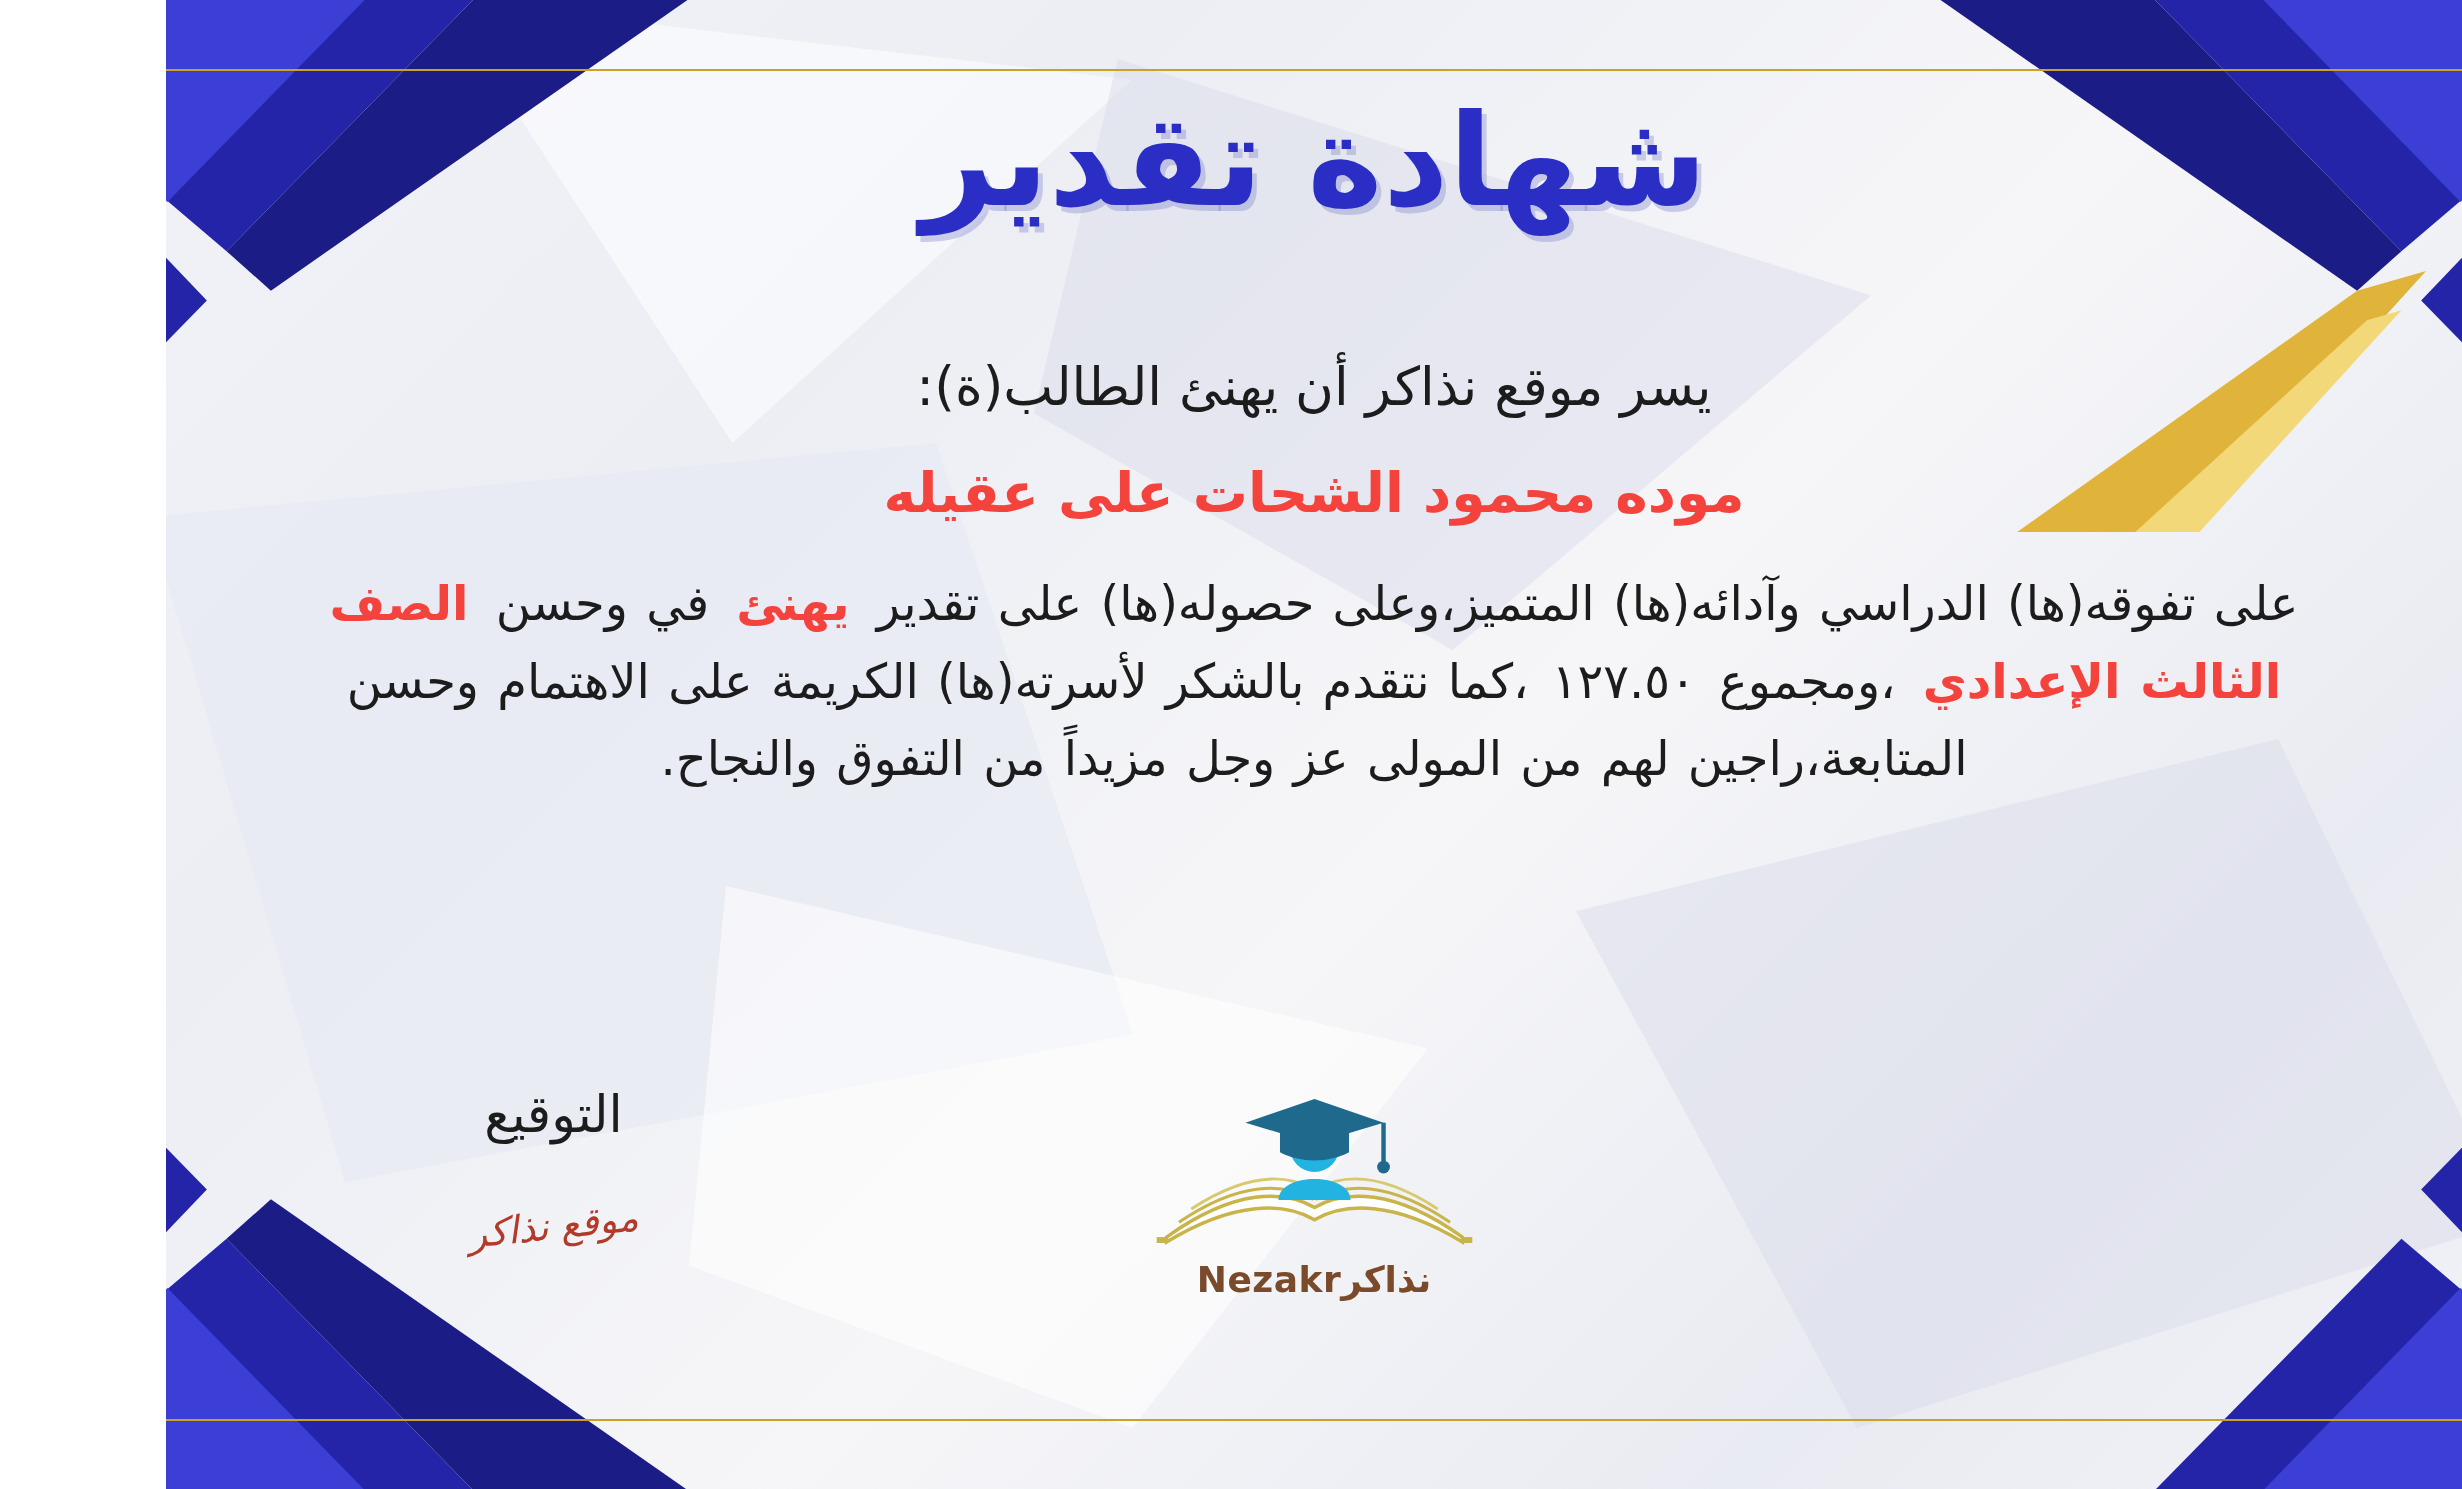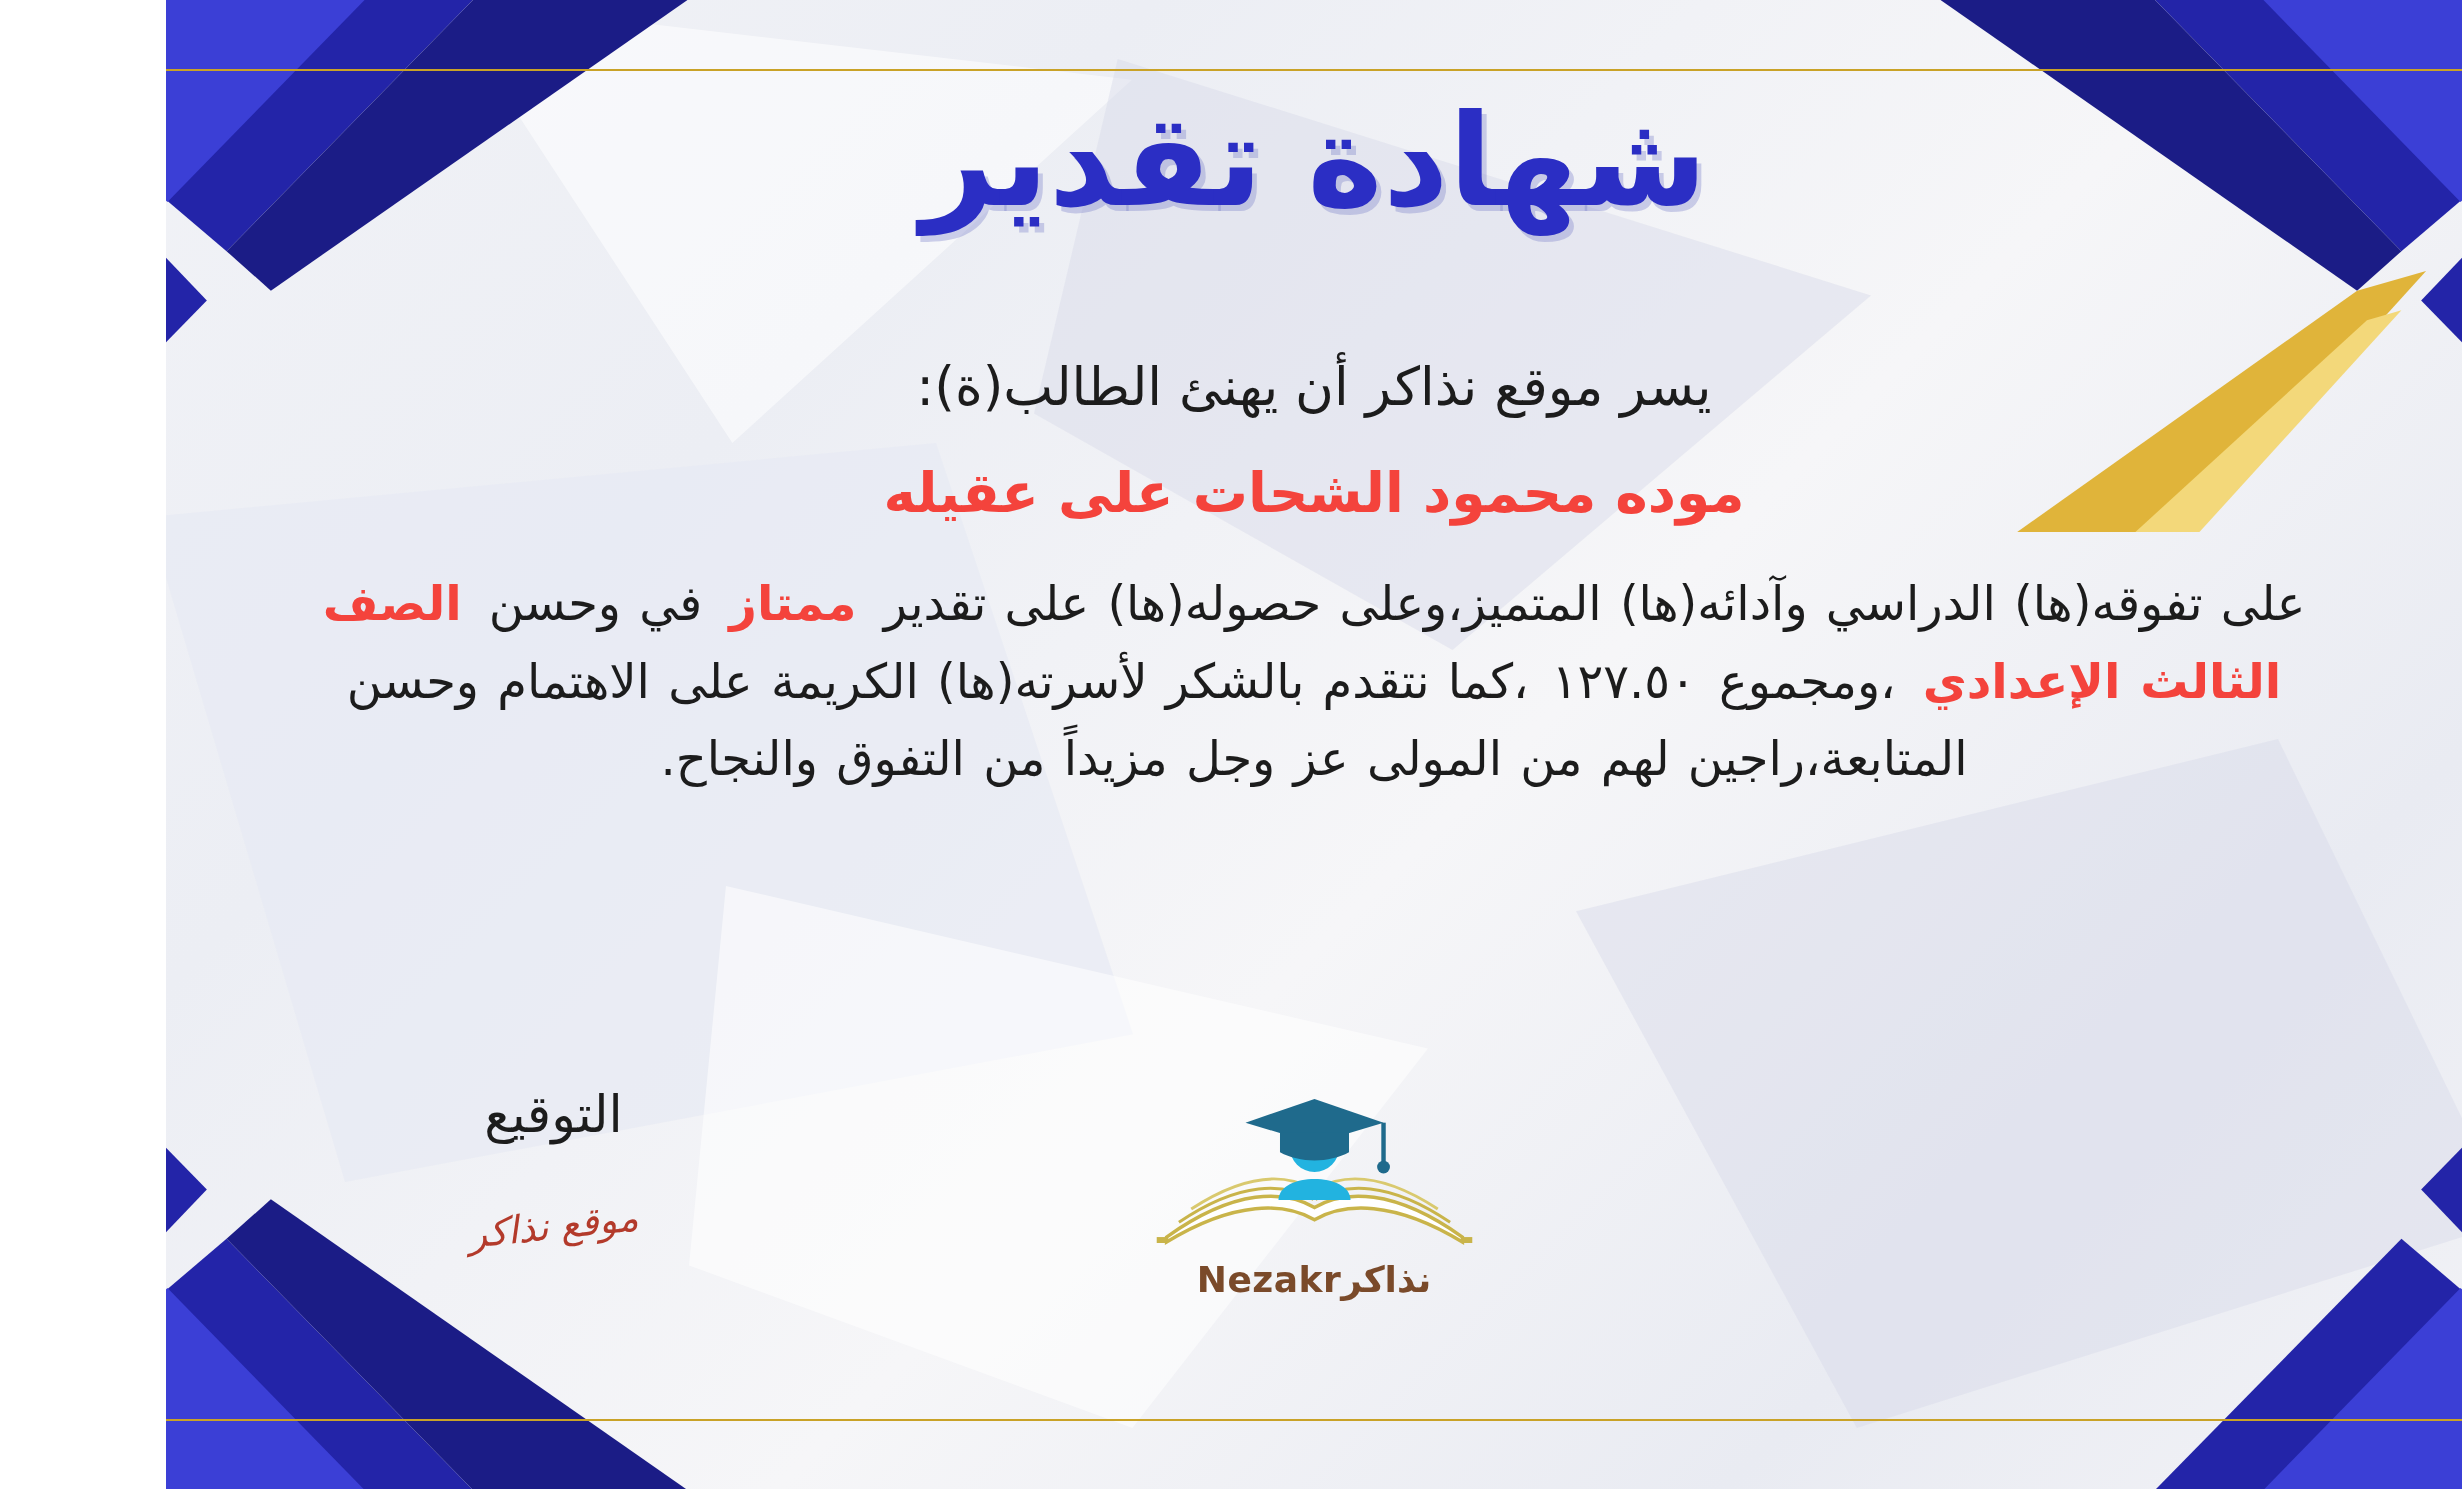--- a/index.html
+++ b/index.html
@@ -223,21 +223,21 @@
     <h1 class="title">شهادة تقدير</h1>
 
     <div class="body-block">
 
       <div class="line-congrats">يسر موقع نذاكر أن يهنئ الطالب(ة):</div>
 
       <div class="student-name">موده محمود الشحات على عقيله</div>
 
       <div class="paragraph">
         <span>على تفوقه(ها) الدراسي وآدائه(ها) المتميز،وعلى حصوله(ها) على تقدير</span>
-        <span class="hl">ممتاز</span>
+        <span class="hl">يهنئ</span>
         <span>في وحسن</span>
         <span class="hl">الصف الثالث الإعدادي</span>
         <span>،ومجموع</span>
         <span class="num">١٢٧.٥٠</span>
         <span>،كما نتقدم بالشكر لأسرته(ها) الكريمة على الاهتمام وحسن المتابعة،راجين لهم من المولى عز وجل مزيداً من التفوق والنجاح.</span>
       </div>
 
     </div>
 
     <div class="footer">

